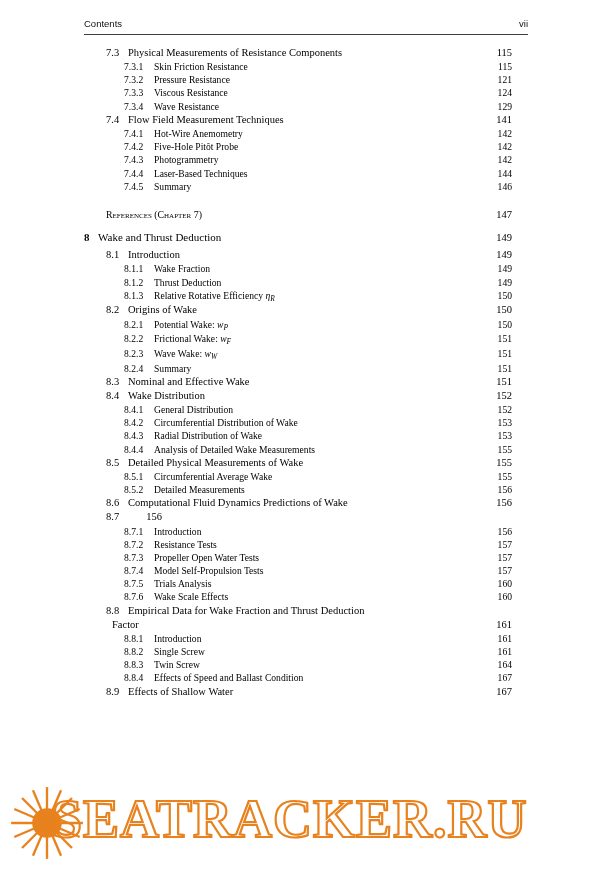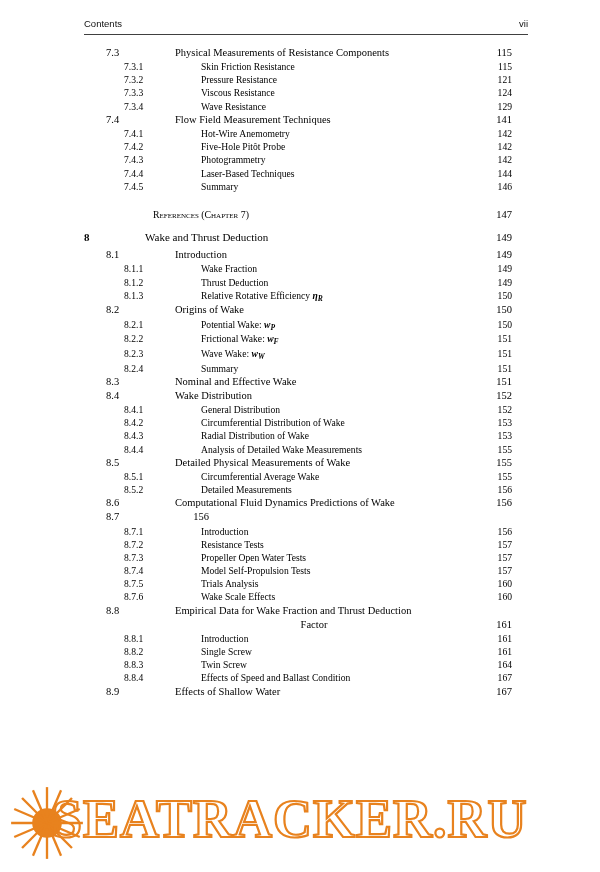--- a/index.html
+++ b/index.html
@@ -48,21 +48,20 @@
     position: absolute;
     top: 48px;
     left: 84px;
     width: 428px;
   }
   .row {
     display: flex;
     align-items: baseline;
     line-height: 1.0;
     margin-bottom: 3.6px;
-    gap: 47px;
   }
   .num {
     flex: 0 0 auto;
     text-align: left;
     font-size: 10.5px;
   }
   .title {
     flex: 1 1 auto;
     font-size: 10.5px;
     padding-right: 6px;
@@ -76,28 +75,28 @@
   .lvl-chap .num   { width: 14px; margin-left: 0px; font-weight: bold; font-size: 11px;}
   .lvl-chap .title { font-weight: normal; font-size: 11px; }
   .lvl-chap .pagenum { font-size: 10.5px; }
   .lvl-chap { margin-top: 11px; margin-bottom: 7px; }
 
   .lvl-2 .num   { width: 22px; margin-left: 22px; }
   .lvl-3 .num   { width: 30px; margin-left: 40px; font-size: 9.6px; }
   .lvl-3 .title { font-size: 9.6px; }
   .lvl-3 .pagenum { font-size: 9.6px; }
 
-  .cont .title { margin-left: 72px; text-align: center; }
+  .cont .title { margin-left: 28px; }
   .cont .num { width: 0; margin-left: 0; }
   .refs-row { margin-top: 19px; margin-bottom: 6px; }
   .refs-row .num { width: 0; margin-left: 0; }
   .refs-row .title { margin-left: 22px; font-variant: small-caps; font-size: 9.8px; }
 
   .sub { font-size: 0.78em; vertical-align: -0.22em; }
-  .ital { font-style: italic; font-weight: bold; }
+  .ital { font-style: italic; }
 
   
   .watermark {
     position: absolute;
     left: 0;
     top: 782px;
     width: 600px;
     height: 90px;
     pointer-events: none;
   }

